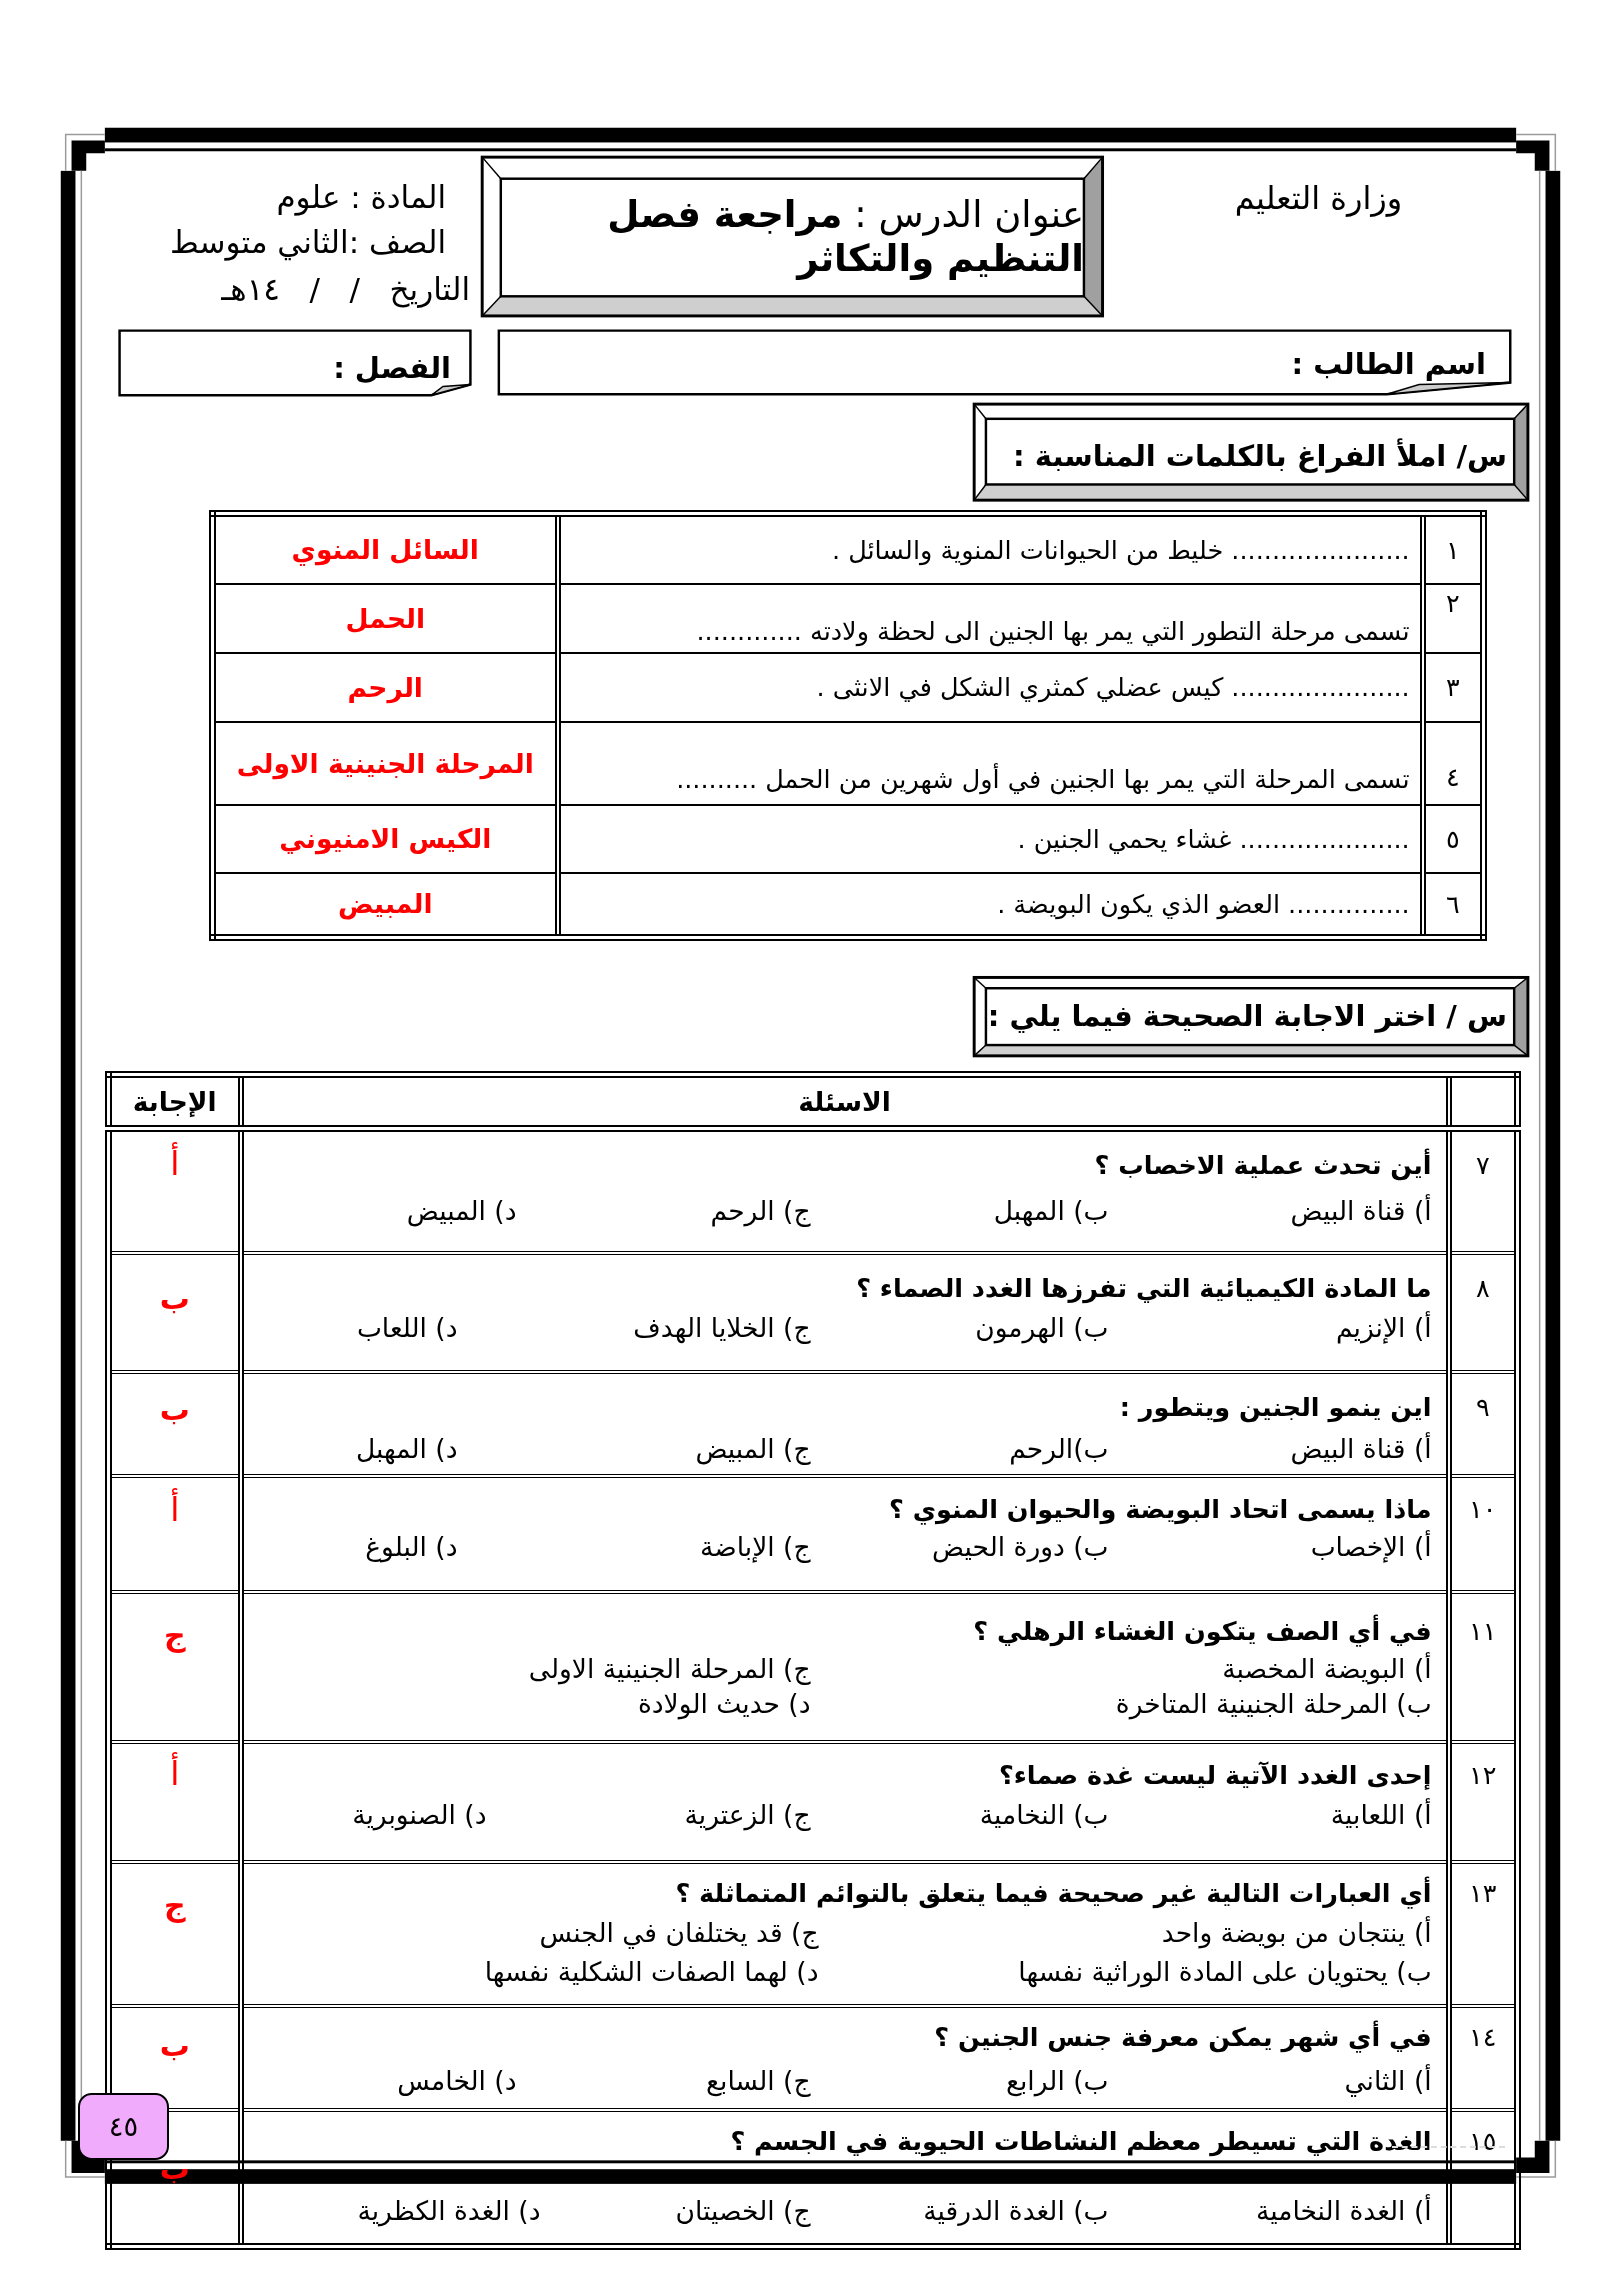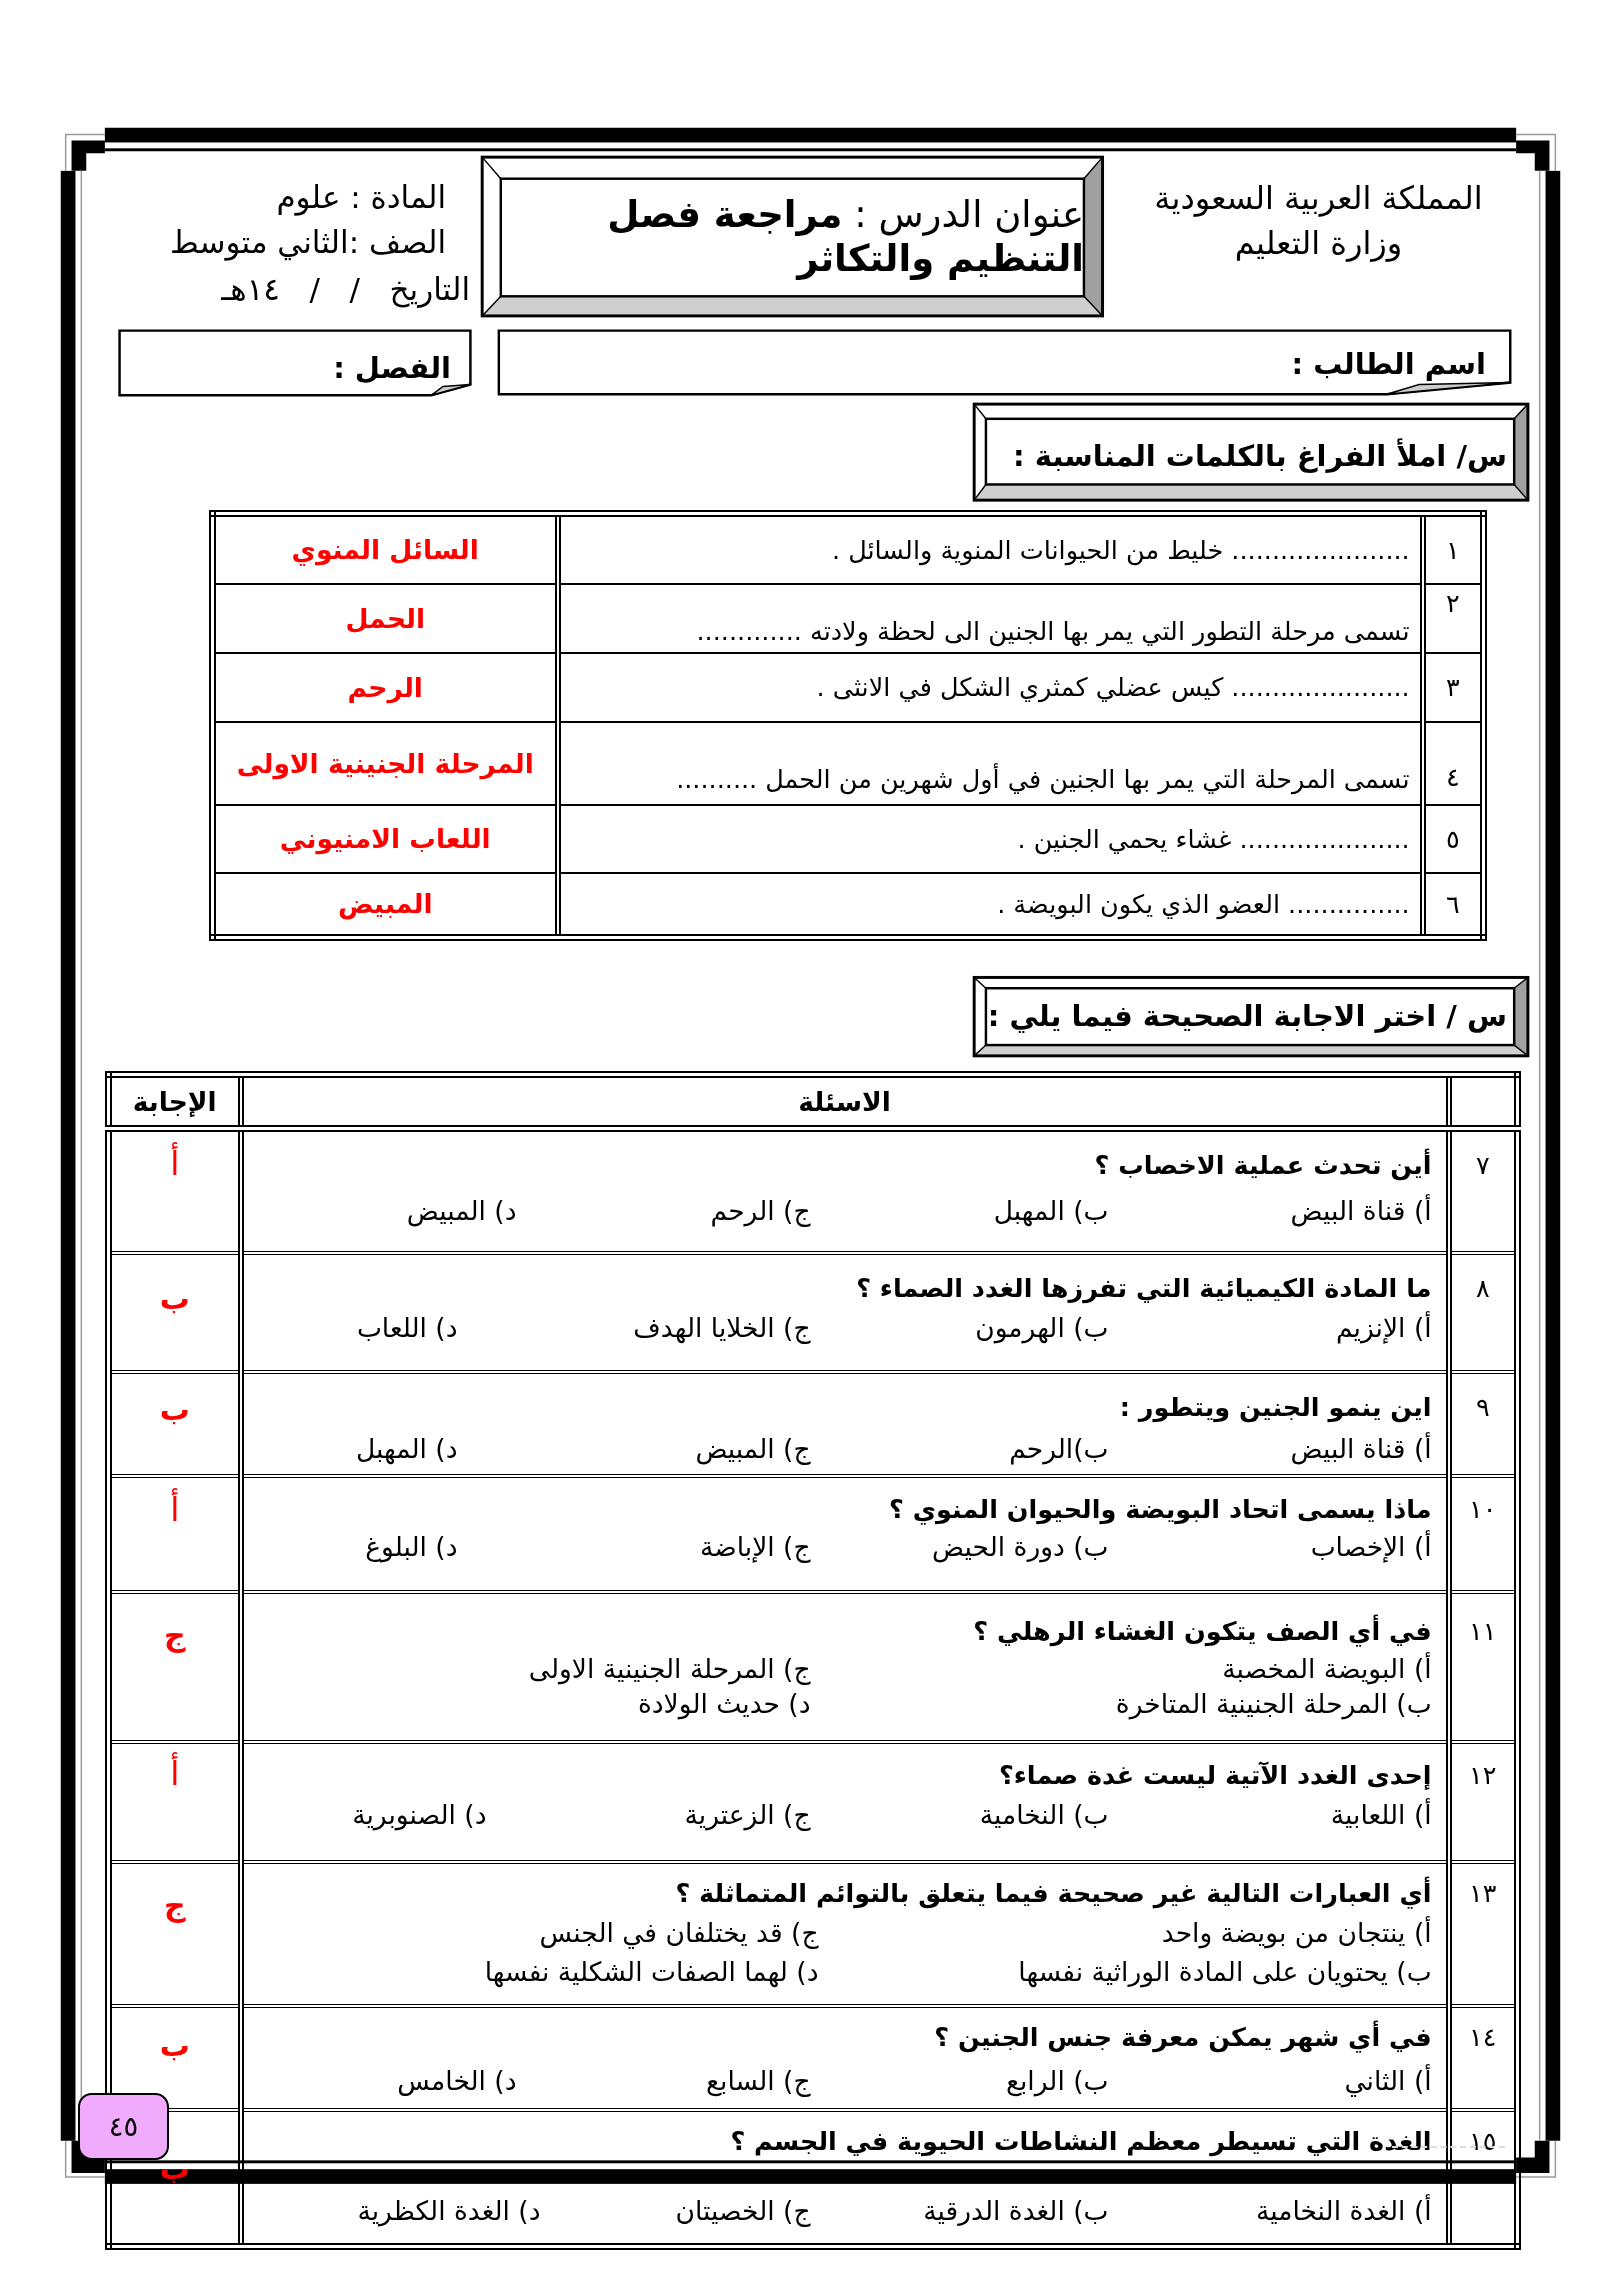--- a/index.html
+++ b/index.html
@@ -117,21 +117,20 @@
     <g stroke="#000" stroke-width="1.5">
       <line x1="994" y1="997" x2="1006" y2="1008"></line>
         <line x1="1559" y1="997" x2="1545" y2="1008"></line>
       <line x1="994" y1="1077" x2="1006" y2="1066"></line>
         <line x1="1559" y1="1077" x2="1545" y2="1066"></line>
     </g>
   </g>
 </svg>
 
 <div class="hdr-right">
-  <div>المملكة العربية السعودية</div>
   <div>وزارة التعليم</div>
 </div>
 
 <div class="title-box-text">
   <div>
     <span>عنوان الدرس :</span>
     <span class="bold">مراجعة فصل</span>
   </div>
   <div class="bold">التنظيم والتكاثر</div>
 </div>
@@ -168,21 +167,21 @@
     <td class="ans">الرحم</td>
   </tr>
   <tr style="height:83px">
     <td class="num" style="vertical-align:bottom; padding-bottom:11.8px;">٤</td>
     <td class="sent" style="vertical-align:bottom; padding-bottom:9.8px;padding-left:8px;">تسمى المرحلة التي يمر بها الجنين في أول شهرين من الحمل ..........</td>
     <td class="ans">المرحلة الجنينية الاولى</td>
   </tr>
   <tr style="height:68px">
     <td class="num">٥</td>
     <td class="sent">..................... غشاء يحمي الجنين .</td>
-    <td class="ans">اللعاب الامنيوني</td>
+    <td class="ans">الكيس الامنيوني</td>
   </tr>
   <tr style="height:65px">
     <td class="num">٦</td>
     <td class="sent">............... العضو الذي يكون البويضة .</td>
     <td class="ans">المبيض</td>
   </tr>
 </tbody>
   </table>
 
 <div class="heading-text" style="top:997px;">س / اختر الاجابة الصحيحة فيما يلي :</div>

